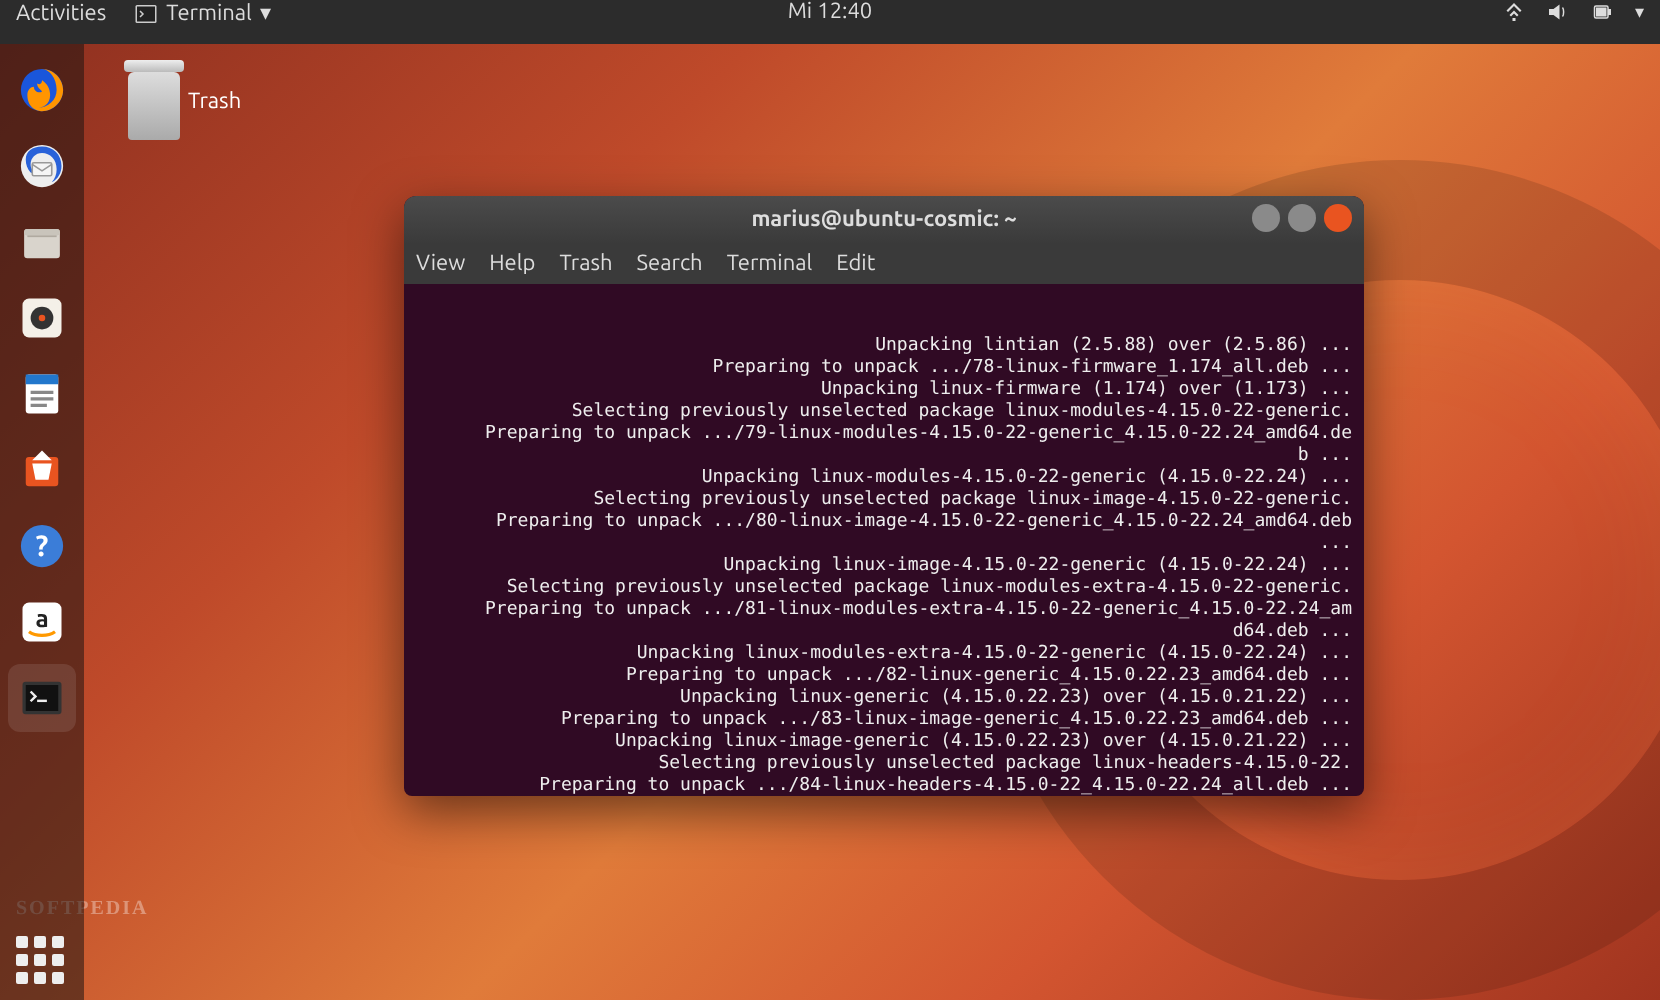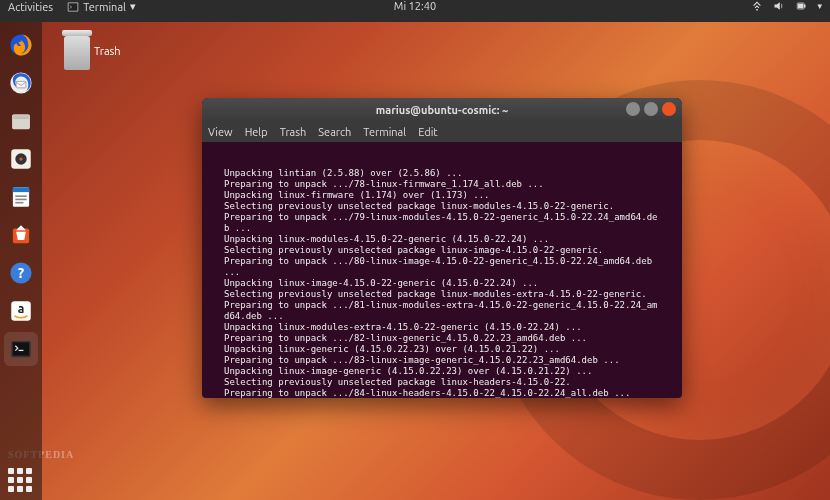--- a/index.html
+++ b/index.html
@@ -83,24 +83,24 @@
 .win-btn { width: 14px; height: 14px; border-radius: 50%; cursor: pointer; }
 .win-min { background: #8a8a8a; }
 .win-max { background: #8a8a8a; }
 .win-close { background: #e95420; }
 .menubar {
   height: 20px; background: #3a3a3a; display: flex; align-items: center;
   padding: 0 6px; gap: 12px; font-size: 11px; color: #ddd;
 }
 .menubar span { cursor: pointer; }
 .term-body {
-  flex: 1; padding: 4px 22px; color: #eee;
+  flex: 1; padding: 4px 6px; color: #eee;
   font-family: "DejaVu Sans Mono", "Ubuntu Mono", monospace;
   font-size: 9px; line-height: 11px;
-  white-space: pre-wrap; overflow: hidden;
+  white-space: pre-wrap; overflow: hidden; text-align: right;
 }
 .watermark {
   position: absolute; left: 8px; bottom: 40px;
   color: rgba(255,255,255,0.35); font-size: 10px; font-weight: bold;
   letter-spacing: 1px; z-index: 2; font-family: Liberation Serif, serif;
 }
 </style>
 </head>
 <body>
 

